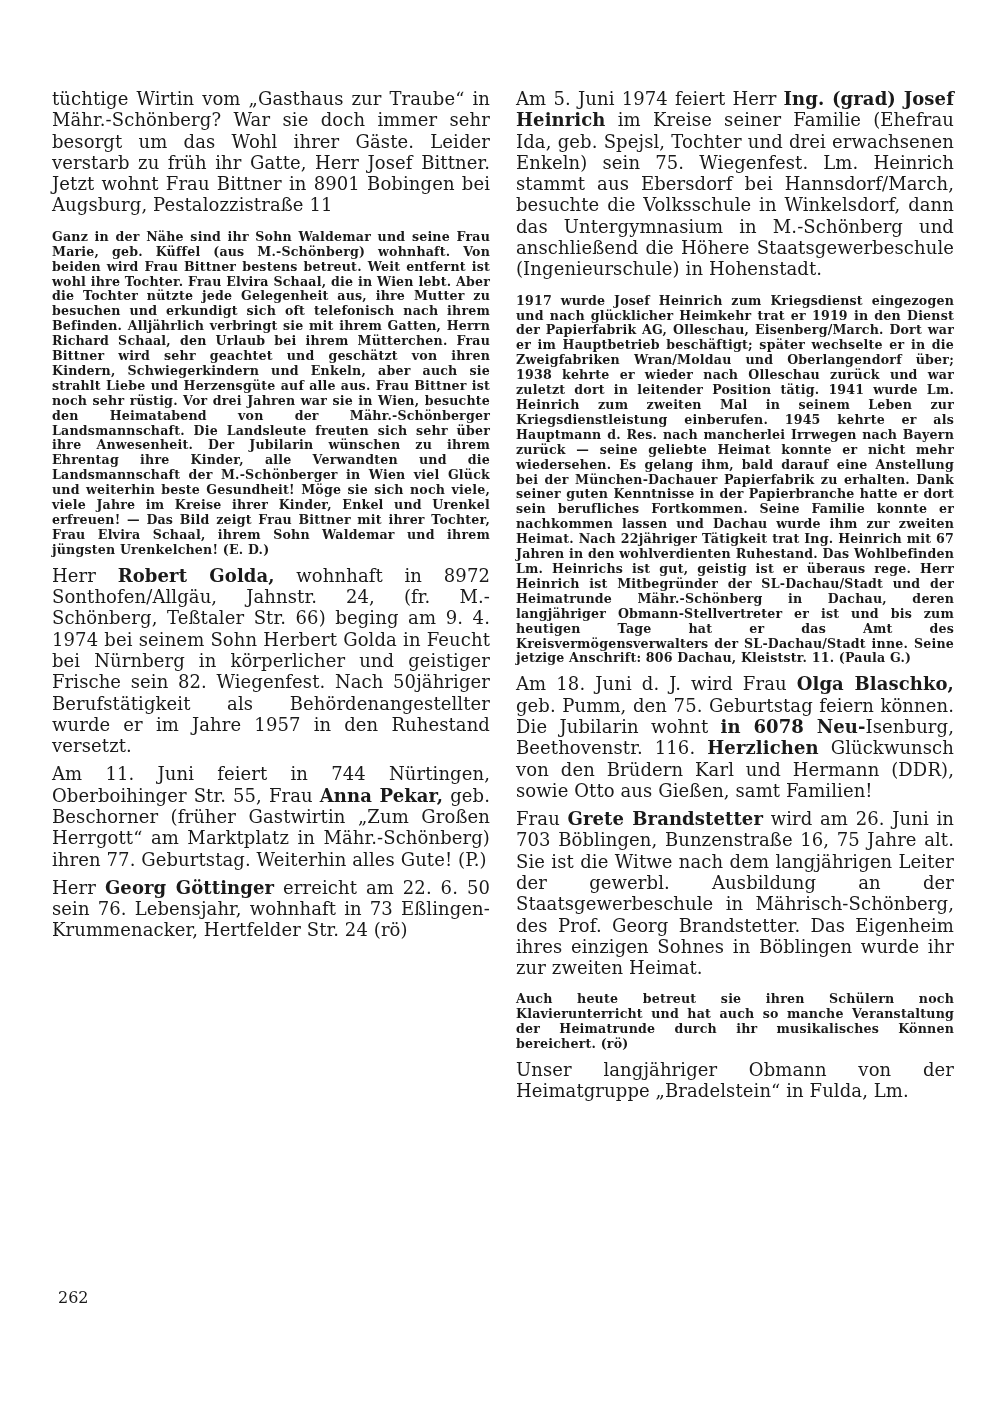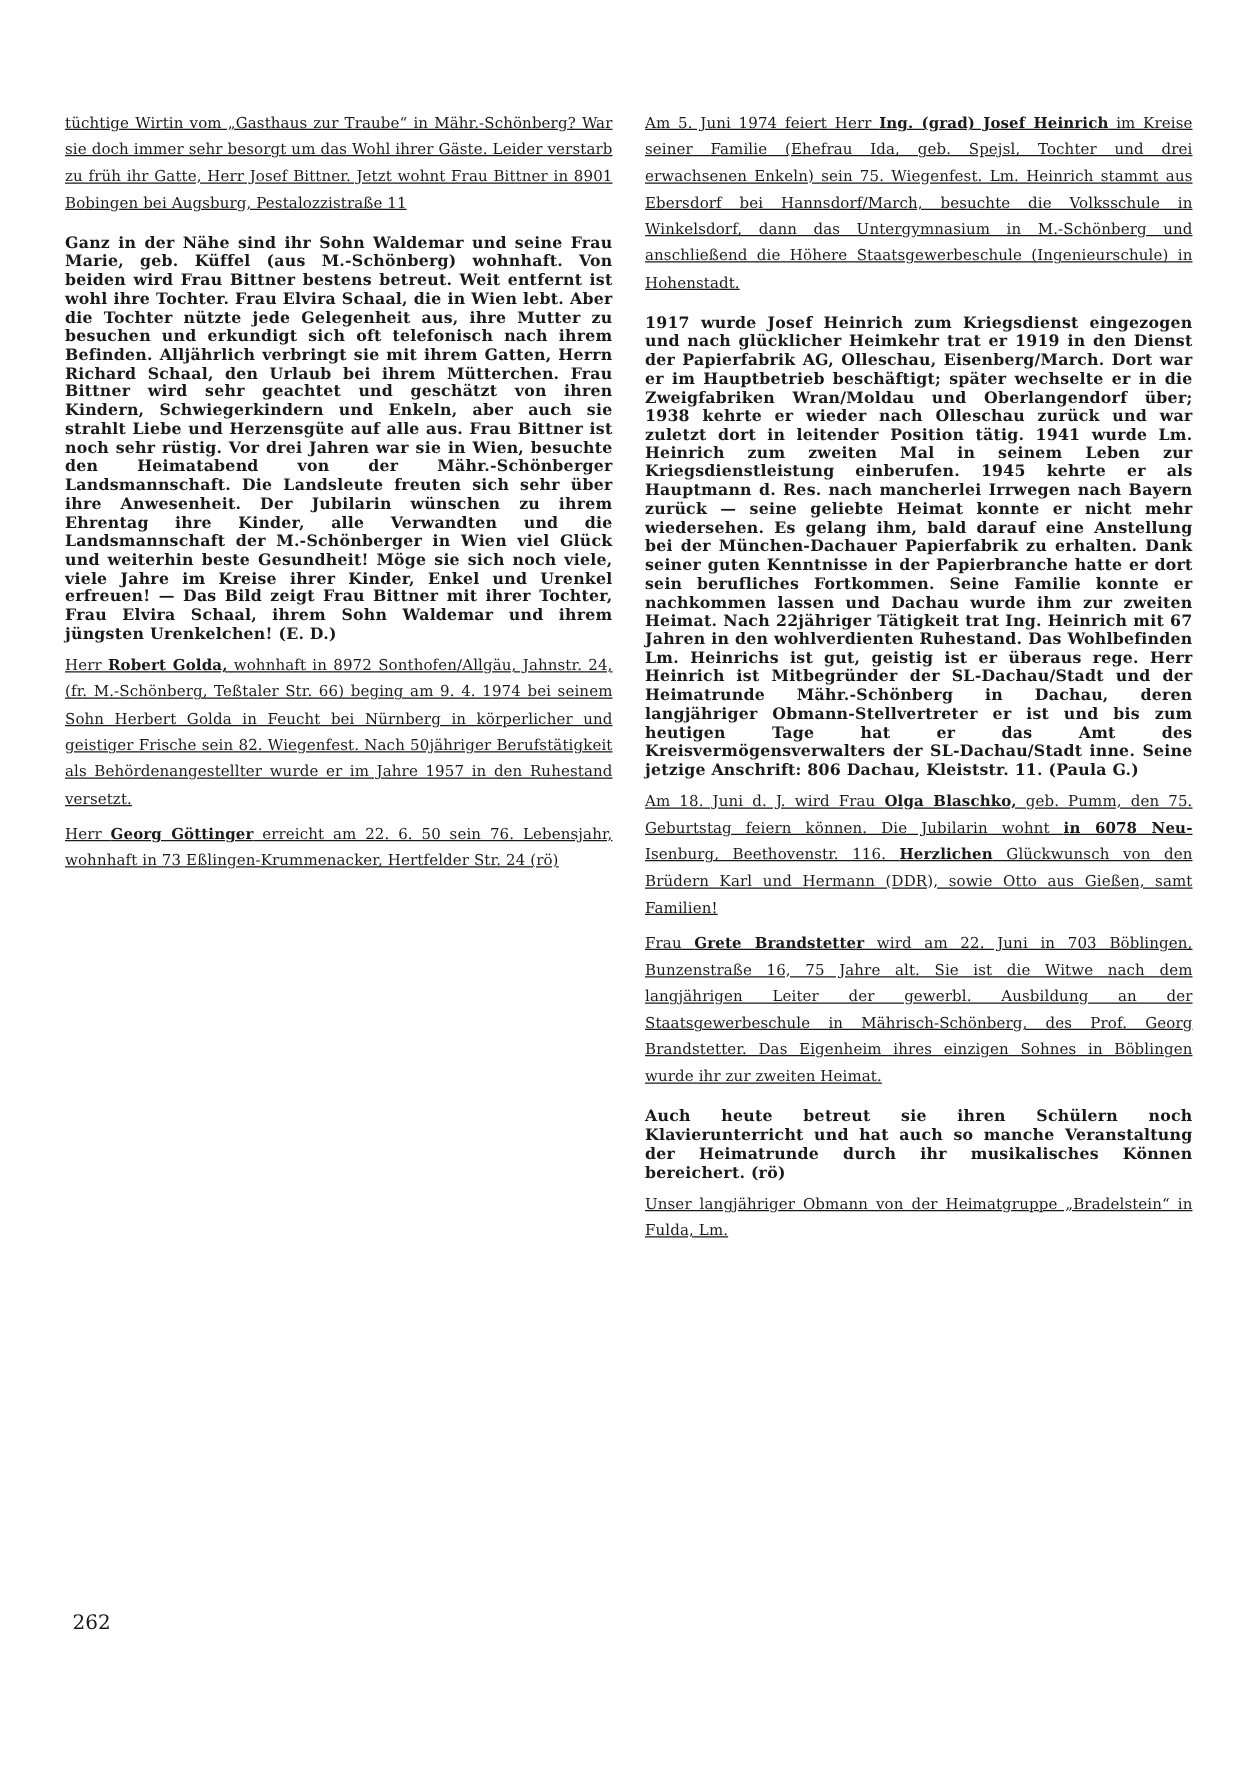--- a/index.html
+++ b/index.html
@@ -2,37 +2,38 @@
 <html><head>
 <meta charset="utf-8">
 <style>
   html, body { margin:0; padding:0; background:#fff; }
   body { width:1000px; height:1413px; position:relative; overflow:hidden; color:#1a1a1a;
          font-family:"DejaVu Serif", "Liberation Serif", serif; }
   .col { position:absolute; top:88px; width:438px; }
   #left { left:52px; }
   #right { left:516px; }
   p { margin:0; text-align:justify; hyphens:manual; }
-  .big { font-size:12px; line-height:21.3px; letter-spacing:0.1px;text-decoration:underline; }
+  .big { font-size:18px; line-height:21.3px; letter-spacing:0.1px; }
   .small { font-size:12.6px; line-height:14.9px; font-weight:bold; letter-spacing:0.2px; }
   .gap { margin-top:7px; }
   .gap-s { margin-top:14px; }
   b { font-weight:bold; }
   #page-number { position:absolute; left:58px; top:1288px; font-size:16px; }
 </style>
 </head>
 <body>
 
 <div id="left" class="col">
     <p class="big"><span>tüchtige Wirtin vom „Gasthaus zur Traube“ in Mähr.-Schönberg? War sie doch immer sehr besorgt um das Wohl ihrer Gäste. Leider verstarb zu früh ihr Gatte, Herr Josef Bittner. Jetzt wohnt Frau Bittner in 8901 Bobingen bei Augsburg, Pestalozzistraße 11</span></p>
     <p class="small gap-s"><span>Ganz in der Nähe sind ihr Sohn Waldemar und seine Frau Marie, geb. Küffel (aus M.-Schönberg) wohnhaft. Von beiden wird Frau Bittner bestens betreut. Weit entfernt ist wohl ihre Tochter. Frau Elvira Schaal, die in Wien lebt. Aber die Tochter nützte jede Gelegenheit aus, ihre Mutter zu besuchen und erkundigt sich oft telefonisch nach ihrem Befinden. Alljährlich verbringt sie mit ihrem Gatten, Herrn Richard Schaal, den Urlaub bei ihrem Mütterchen. Frau Bittner wird sehr geachtet und geschätzt von ihren Kindern, Schwiegerkindern und Enkeln, aber auch sie strahlt Liebe und Herzensgüte auf alle aus. Frau Bittner ist noch sehr rüstig. Vor drei Jahren war sie in Wien, besuchte den Heimatabend von der Mähr.-Schönberger Landsmannschaft. Die Landsleute freuten sich sehr über ihre Anwesenheit. Der Jubilarin wünschen zu ihrem Ehrentag ihre Kinder, alle Verwandten und die Landsmannschaft der M.-Schönberger in Wien viel Glück und weiterhin beste Gesundheit! Möge sie sich noch viele, viele Jahre im Kreise ihrer Kinder, Enkel und Urenkel erfreuen! — Das Bild zeigt Frau Bittner mit ihrer Tochter, Frau Elvira Schaal, ihrem Sohn Waldemar und ihrem jüngsten Urenkelchen! (E. D.)</span></p>
     <p class="big gap"><span>Herr </span><b>Robert Golda,</b><span> wohnhaft in 8972 Sonthofen/Allgäu, Jahnstr. 24, (fr. M.-Schönberg, Teßtaler Str. 66) beging am 9. 4. 1974 bei seinem Sohn Herbert Golda in Feucht bei Nürnberg in körperlicher und geistiger Frische sein 82. Wiegenfest. Nach 50jähriger Berufstätigkeit als Behördenangestellter wurde er im Jahre 1957 in den Ruhestand versetzt.</span></p>
+    <p class="big gap"><span>Am 11. Juni feiert in 744 Nürtingen, Oberboihinger Str. 55, Frau </span><b>Anna Pekar,</b><span> geb. Beschorner (früher Gastwirtin „Zum Großen Herrgott“ am Marktplatz in Mähr.-Schönberg) ihren 77. Geburtstag. Weiterhin alles Gute! (P.)</span></p>
     <p class="big gap"><span>Herr </span><b>Georg Göttinger</b><span> erreicht am 22. 6. 50 sein 76. Lebensjahr, wohnhaft in 73 Eßlingen-Krummenacker, Hertfelder Str. 24 (rö)</span></p>
   </div>
 <div id="right" class="col">
     <p class="big"><span>Am 5. Juni 1974 feiert Herr </span><b>Ing. (grad) Josef Heinrich</b><span> im Kreise seiner Familie (Ehefrau Ida, geb. Spejsl, Tochter und drei erwachsenen Enkeln) sein 75. Wiegenfest. Lm. Heinrich stammt aus Ebersdorf bei Hannsdorf/March, besuchte die Volksschule in Winkelsdorf, dann das Untergymnasium in M.-Schönberg und anschließend die Höhere Staatsgewerbeschule (Ingenieurschule) in Hohenstadt.</span></p>
     <p class="small gap-s"><span>1917 wurde Josef Heinrich zum Kriegsdienst eingezogen und nach glücklicher Heimkehr trat er 1919 in den Dienst der Papierfabrik AG, Olleschau, Eisenberg/March. Dort war er im Hauptbetrieb beschäftigt; später wechselte er in die Zweigfabriken Wran/Moldau und Oberlangendorf über; 1938 kehrte er wieder nach Olleschau zurück und war zuletzt dort in leitender Position tätig. 1941 wurde Lm. Heinrich zum zweiten Mal in seinem Leben zur Kriegsdienstleistung einberufen. 1945 kehrte er als Hauptmann d. Res. nach mancherlei Irrwegen nach Bayern zurück — seine geliebte Heimat konnte er nicht mehr wiedersehen. Es gelang ihm, bald darauf eine Anstellung bei der München-Dachauer Papierfabrik zu erhalten. Dank seiner guten Kenntnisse in der Papierbranche hatte er dort sein berufliches Fortkommen. Seine Familie konnte er nachkommen lassen und Dachau wurde ihm zur zweiten Heimat. Nach 22jähriger Tätigkeit trat Ing. Heinrich mit 67 Jahren in den wohlverdienten Ruhestand. Das Wohlbefinden Lm. Heinrichs ist gut, geistig ist er überaus rege. Herr Heinrich ist Mitbegründer der SL-Dachau/Stadt und der Heimatrunde Mähr.-Schönberg in Dachau, deren langjähriger Obmann-Stellvertreter er ist und bis zum heutigen Tage hat er das Amt des Kreisvermögensverwalters der SL-Dachau/Stadt inne. Seine jetzige Anschrift: 806 Dachau, Kleiststr. 11. (Paula G.)</span></p>
     <p class="big gap"><span>Am 18. Juni d. J. wird Frau </span><b>Olga Blaschko,</b><span> geb. Pumm, den 75. Geburtstag feiern können. Die Jubilarin wohnt </span><b>in 6078 Neu-</b><span>Isenburg, Beethovenstr. 116. </span><b>Herzlichen</b><span> Glückwunsch von den Brüdern Karl und Hermann (DDR), sowie Otto aus Gießen, samt Familien!</span></p>
-    <p class="big gap"><span>Frau </span><b>Grete Brandstetter</b><span> wird am 22. Juni in 703 Böblingen, Bunzenstraße 16, 75 Jahre alt. Sie ist die Witwe nach dem langjährigen Leiter der gewerbl. Ausbildung an der Staatsgewerbeschule in Mährisch-Schönberg, des Prof. Georg Brandstetter. Das Eigenheim ihres einzigen Sohnes in Böblingen wurde ihr zur zweiten Heimat.</span></p>
+    <p class="big gap"><span>Frau </span><b>Grete Brandstetter</b><span> wird am 26. Juni in 703 Böblingen, Bunzenstraße 16, 75 Jahre alt. Sie ist die Witwe nach dem langjährigen Leiter der gewerbl. Ausbildung an der Staatsgewerbeschule in Mährisch-Schönberg, des Prof. Georg Brandstetter. Das Eigenheim ihres einzigen Sohnes in Böblingen wurde ihr zur zweiten Heimat.</span></p>
     <p class="small gap-s"><span>Auch heute betreut sie ihren Schülern noch Klavierunterricht und hat auch so manche Veranstaltung der Heimatrunde durch ihr musikalisches Können bereichert. (rö)</span></p>
     <p class="big gap"><span>Unser langjähriger Obmann von der Heimatgruppe „Bradelstein“ in Fulda, Lm.</span></p>
   </div>
 <div id="page-number">262</div>
 
 </body></html>

